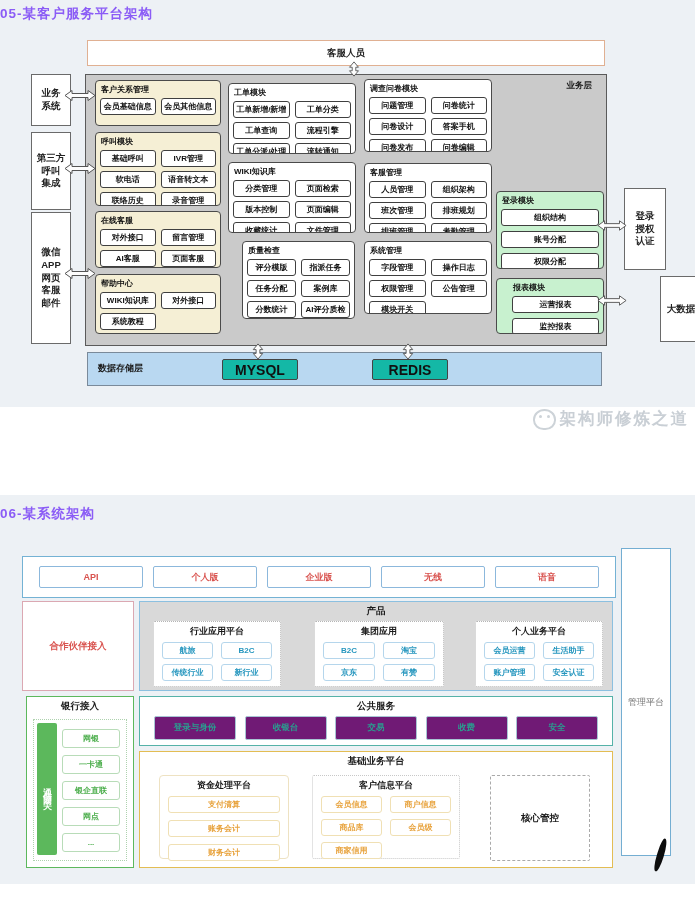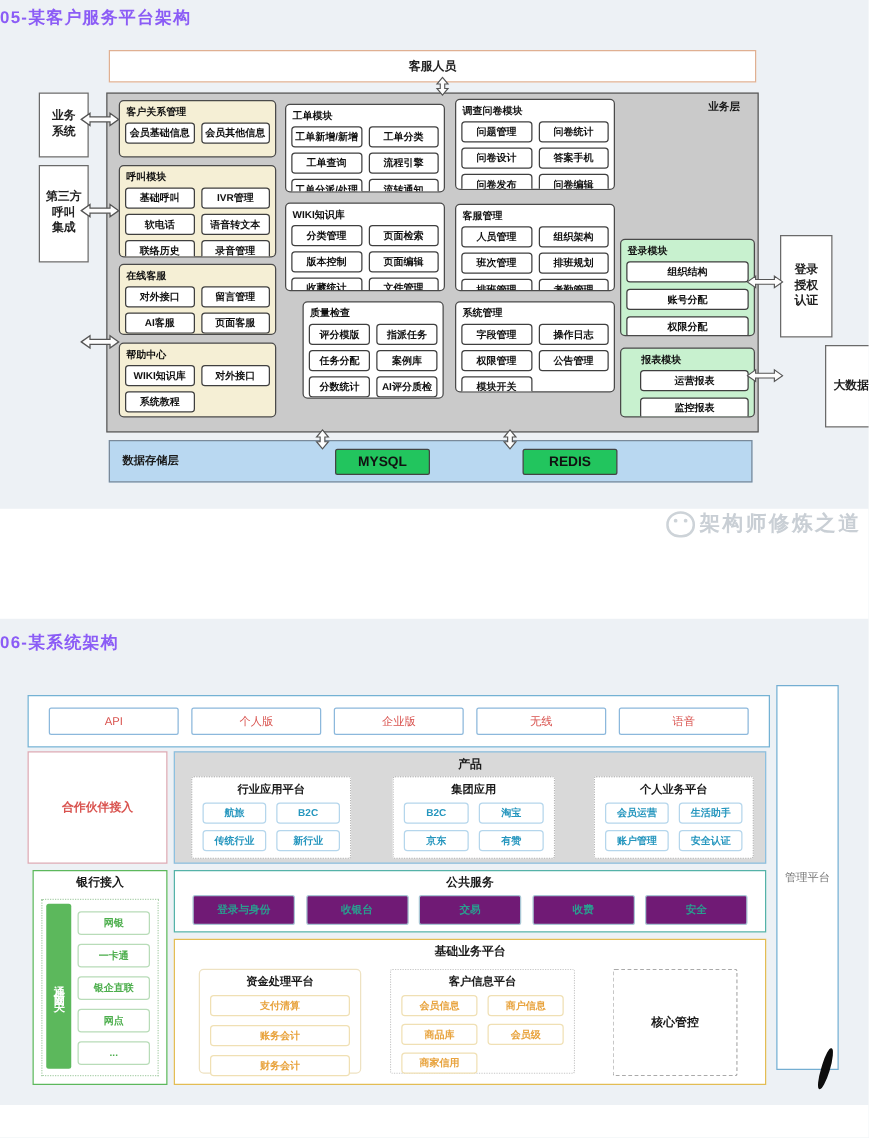--- a/index.html
+++ b/index.html
@@ -15,32 +15,32 @@
   .module{position:absolute;border:1px solid #4a4a4a;border-radius:4px;padding:3px 4px;box-sizing:border-box;overflow:hidden;}
   .cream{background:#f5efd5;}
   .whitem{background:#ffffff;}
   .greenm{background:#c8f1cf;}
   .mtitle{font-size:8px;font-weight:bold;color:#111;margin:0 0 3px 1px;white-space:nowrap;}
   .grid2{display:grid;grid-template-columns:1fr 1fr;gap:4px 5px;}
   .grid1{display:grid;grid-template-columns:1fr;gap:5px;}
   .btn{background:#fff;border:1px solid #3f3f3f;border-radius:3px;height:15px;display:flex;align-items:center;justify-content:center;font-size:8px;font-weight:bold;color:#111;white-space:nowrap;overflow:hidden;}
   .storage{position:absolute;left:87px;top:352px;width:513px;height:32px;background:#b9d8f1;border:1px solid #7a8a9a;}
   .storagelabel{position:absolute;left:10px;top:9px;font-size:9px;font-weight:bold;color:#1a1a1a;}
-  .dbbox{position:absolute;top:6px;width:74px;height:19px;background:#22c55e;border:1px solid #444;border-radius:2px;display:flex;align-items:center;justify-content:center;font-size:11px;font-weight:bold;color:#111;margin-left:46px;}
+  .dbbox{position:absolute;top:6px;width:74px;height:19px;background:#14b8a6;border:1px solid #444;border-radius:2px;display:flex;align-items:center;justify-content:center;font-size:14px;font-weight:bold;color:#111;}
   .arrow{position:absolute;}
   
   .wm{position:absolute;top:408px;right:6px;display:flex;align-items:center;gap:4px;color:#c9cfd5;}
   .wmicon{width:19px;height:17px;border:2px solid #cdd3d8;border-radius:50% 50% 46% 46%;position:relative;}
   .wmicon:before,.wmicon:after{content:"";position:absolute;top:4px;width:3px;height:3px;border-radius:50%;background:#cdd3d8;}
   .wmicon:before{left:4px;} .wmicon:after{right:4px;}
   .wmtext{font-size:16.5px;font-weight:bold;letter-spacing:2px;}
   
   .box2{position:absolute;background:#fff;box-sizing:border-box;}
   .topc{left:22px;top:556px;width:594px;height:42px;border:1.5px solid #74b2d4;display:flex;align-items:center;justify-content:space-between;padding:0 16px;}
-  .tbtn{width:102px;height:20px;border:1px solid #8cb8dc;border-radius:2px;display:flex;align-items:center;justify-content:center;font-size:9px;font-weight:normal;color:#d9534f;background:#fff;}
+  .tbtn{width:102px;height:20px;border:1px solid #8cb8dc;border-radius:2px;display:flex;align-items:center;justify-content:center;font-size:9px;font-weight:bold;color:#d9534f;background:#fff;}
   .mgmt{left:621px;top:548px;width:50px;height:308px;border:1.5px solid #74aed2;display:flex;align-items:center;justify-content:center;font-size:9px;color:#777;}
   .partner{left:22px;top:601px;width:112px;height:90px;border:1px solid #dba8b2;display:flex;align-items:center;justify-content:center;font-size:9.5px;font-weight:bold;color:#d9534f;}
   .product{left:139px;top:601px;width:474px;height:90px;background:#d9d9d9;border:1px solid #8cc0e0;}
   .sectitle{position:absolute;left:0;top:3px;width:100%;text-align:center;font-size:9.5px;font-weight:bold;color:#1a1a1a;}
   .pgroup{position:absolute;top:19px;height:66px;background:#fff;border:1px dotted #b5b5b5;border-radius:2px;box-sizing:border-box;padding:2px 8px;}
   .pgtitle{text-align:center;font-size:9px;font-weight:bold;color:#1a1a1a;margin:1px 0 4px;}
   .btn2{background:#fff;border:1px solid #b5d6ec;border-radius:3px;height:15px;display:flex;align-items:center;justify-content:center;font-size:8px;font-weight:bold;color:#2596be;white-space:nowrap;}
   .pubsvc{left:139px;top:696px;width:474px;height:50px;border:1px solid #55b2a8;}
   .pubrow{position:absolute;left:0;top:19px;width:100%;box-sizing:border-box;padding:0 14px;display:flex;justify-content:space-between;}
   .pubtn{width:80px;height:22px;border:1px solid #a8c6d4;border-radius:2px;display:flex;align-items:center;justify-content:center;font-size:8.5px;font-weight:bold;color:#2a9d8f;background:#701a75;}
@@ -69,20 +69,25 @@
 
   <div class="dtitle" style="top:5px;">05-某客户服务平台架构</div>
 
   <div class="topbar">客服人员</div>
 
   <div class="sidebox" style="left:31px;top:74px;width:38px;height:50px;">业务
 系统</div>
   <div class="sidebox" style="left:31px;top:132px;width:38px;height:76px;">第三方
 呼叫
 集成</div>
+  <div class="sidebox" style="left:31px;top:212px;width:38px;height:130px;">微信
+APP
+网页
+客服
+邮件</div>
 
   <div class="sidebox" style="left:624px;top:188px;width:40px;height:80px;">登录
 授权
 认证</div>
   <div class="sidebox" style="left:624px;top:276px;width:40px;height:64px;margin-left:36px;">大数据</div>
 
   <div class="mainbox">
     <span class="layerlabel">业务层</span>
 
     <div class="module cream" style="left:9px;top:5px;width:126px;height:46px;">

